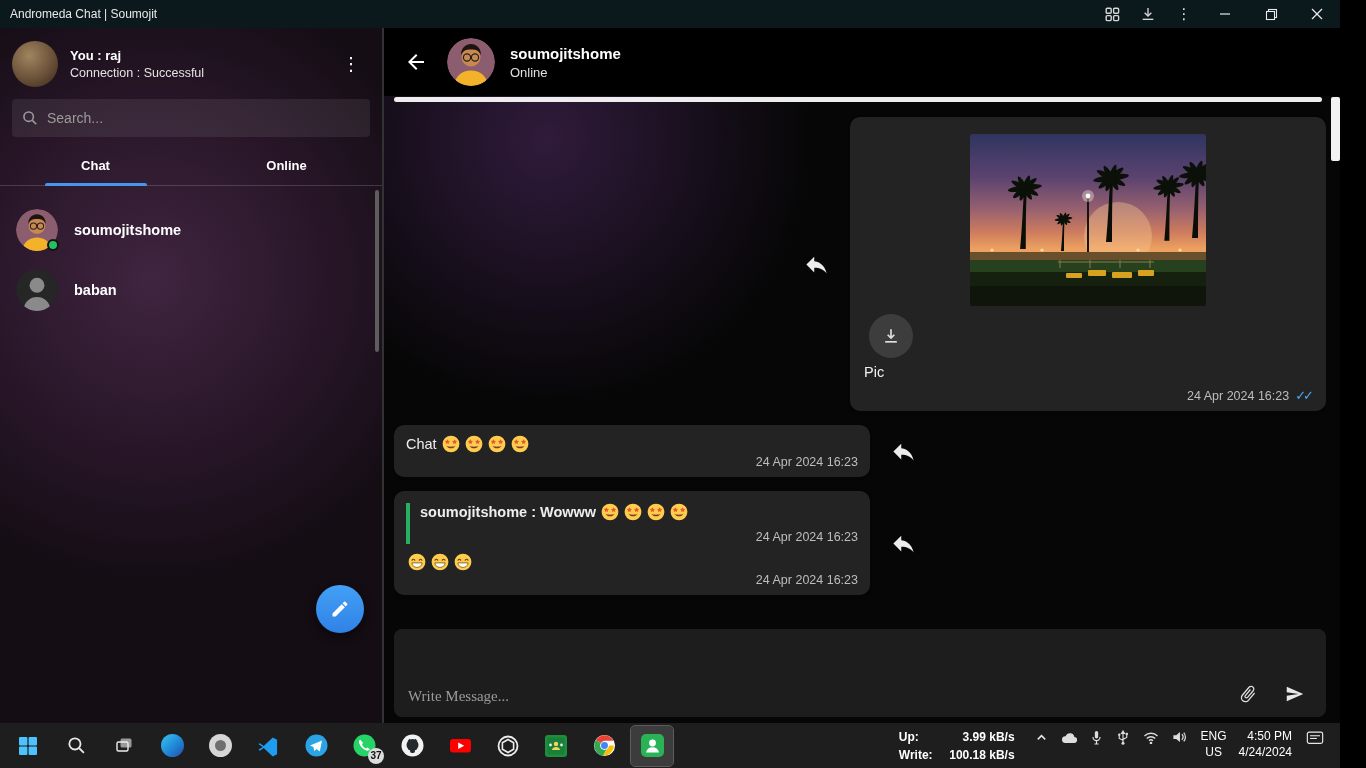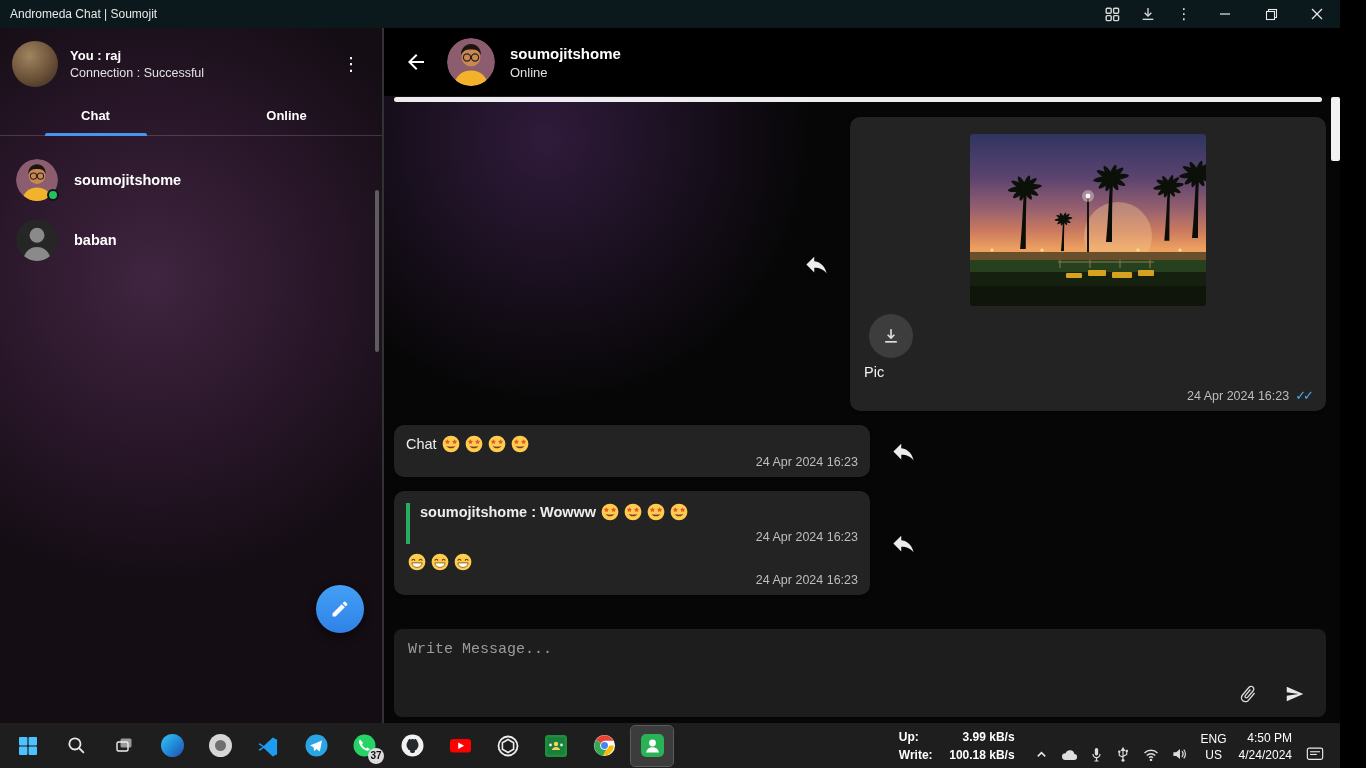--- a/index.html
+++ b/index.html
@@ -61,35 +61,35 @@
   .caption { margin:4px 2px 8px; font-size:14.5px; color:#f0f0f0; }
   .stamp-row { display:flex; justify-content:flex-end; align-items:center; gap:6px; color:#bdbdbd; font-size:12.5px; margin-top:2px; }
   .checks { color:#4da9f5; letter-spacing:-3px; font-size:13px; padding-right:3px; }
   .msg-line { display:flex; align-items:center; gap:5px; }
   .emoji { width:18px; height:18px; display:inline-block; vertical-align:-3px; }
   .quote { border-left:4px solid #27ae60; padding-left:10px; margin:2px 0 6px; }
   .quote-line { font-weight:bold; display:flex; align-items:center; gap:5px; }
   .quote-stamp { text-align:right; color:#bdbdbd; font-size:12.5px; margin-top:9px; }
   .body-line { margin:9px 0 0 2px; display:flex; gap:5px; align-items:center; }
   .composer { position:absolute; left:10px; right:14px; bottom:6px; height:88px; background:#1d1d1d; border-radius:8px; padding:12px 14px; }
-  .composer textarea { width:75%; height:52px; background:transparent; border:0; outline:0; resize:none; color:#14b8a6; font-size:15px; font-family:Liberation Mono, monospace; }
+  .composer textarea { width:75%; height:52px; background:transparent; border:0; outline:0; resize:none; color:#14b8a6; font-size:15px; font-family:Liberation Serif, serif;margin-top:47px; }
   .composer-icons { position:absolute; right:20px; bottom:12px; display:flex; gap:26px; align-items:center; }
   .composer-icons button { background:none; border:none; padding:0; cursor:pointer; display:flex; }
   .chat-scrollbar { position:absolute; top:69px; right:0; bottom:0; width:9px; }
   .chat-scrollbar .thumb { position:absolute; top:0; right:0; width:9px; height:64px; background:#f2f2f2; border-radius:2px; }
   
   .taskbar { height:45px; flex:0 0 45px; background:#1e1e1e; display:flex; align-items:center; padding:0 4px; }
   .tb-slot { width:42px; height:40px; margin:0 3px; border-radius:4px; display:flex; align-items:center; justify-content:center; position:relative; cursor:pointer; }
   .tb-slot.active { background:#3c3c3c; outline:1px solid #5c5c5c; }
   .badge { position:absolute; right:1px; bottom:2px; min-width:16px; height:16px; border-radius:8px; background:#dcdcdc; color:#111; font-size:10px; font-weight:bold; display:flex; align-items:center; justify-content:center; padding:0 2px; }
   .circle-ic { width:23px; height:23px; border-radius:50%; }
   .edge-ic { background:linear-gradient(135deg,#3bc5f2 0%, #1e87d6 55%, #2a4ba8 100%); }
   .gray-ic { background:#d6d6d6; position:relative; }
   .gray-ic::after { content:""; position:absolute; left:6px; top:6px; width:11px; height:11px; border-radius:50%; background:#6f6f6f; }
-  .tray { margin-left:auto; display:flex; align-items:flex-end; gap:12px; padding-right:10px; color:#fff; }
+  .tray { margin-left:auto; display:flex; align-items:flex-start; gap:12px; padding-right:10px; color:#fff; }
   .net { display:grid; grid-template-columns:auto 72px; column-gap:10px; font-size:12px; font-weight:bold; line-height:1.5; margin-right:6px; }
   .net .val { text-align:right; }
   .tray-ics { display:flex; align-items:center; gap:9px; }
   .tray-btn { background:none; border:none; padding:2px; display:flex; cursor:pointer; }
   .lang { font-size:12px; text-align:center; line-height:1.35; cursor:pointer; }
   .clock { font-size:12px; text-align:right; line-height:1.4; cursor:pointer; }
 </style>
 </head>
 <body>
 
@@ -146,20 +146,27 @@
   <div class="app">
 
     <aside class="sidebar">
       <div class="profile">
         <div class="avatar-you"></div>
         <div class="profile-info">
           <div class="profile-name">You : raj</div>
           <div class="profile-status">Connection : Successful</div>
         </div>
         <span class="kebab"><span>⋮</span></span>
+      </div>
+      <div class="searchbar">
+        <svg width="16" height="16" viewBox="0 0 18 18">
+            <circle cx="7.5" cy="7.5" r="5.3" fill="none" stroke="#9a9a9a" stroke-width="1.8"></circle>
+            <line x1="11.6" y1="11.6" x2="16" y2="16" stroke="#9a9a9a" stroke-width="1.8"></line>
+          </svg>
+        <input type="text" placeholder="Search..." style="">
       </div>
       <div class="tabs">
         <div class="tab active">
             <span>Chat</span>
           </div>
         <div class="tab">
             <span>Online</span>
           </div>
       </div>
       <div class="chat-list">

